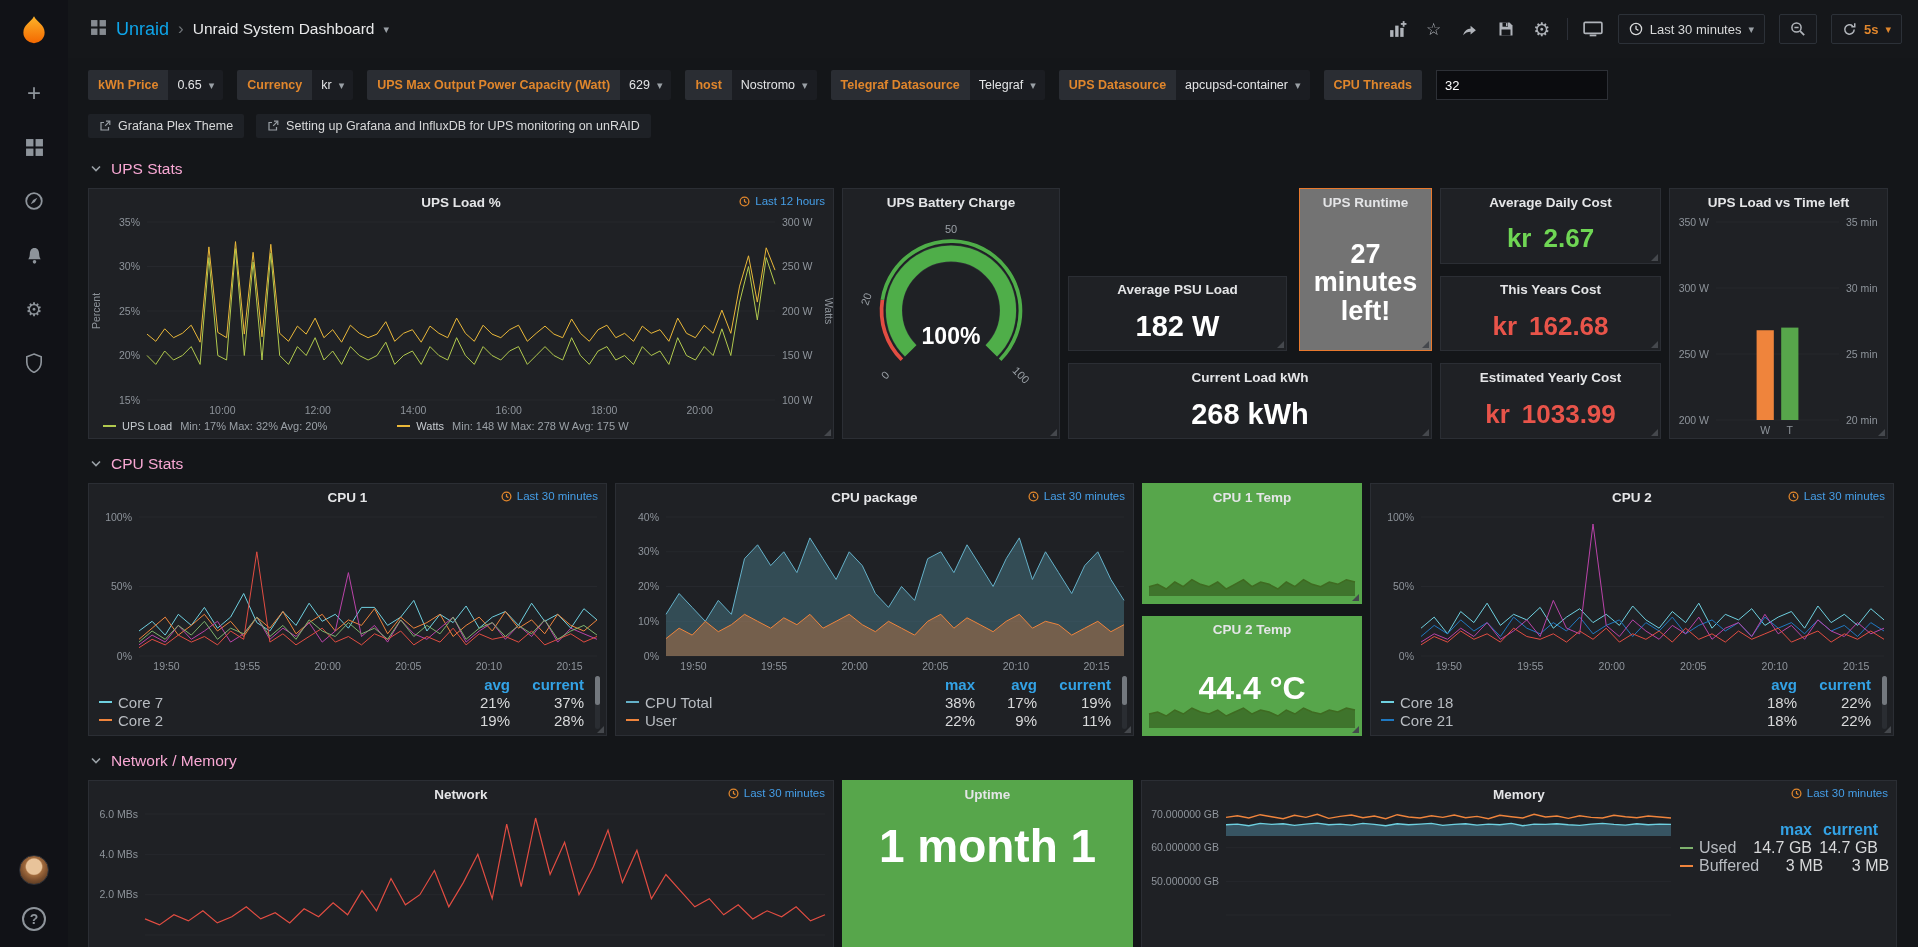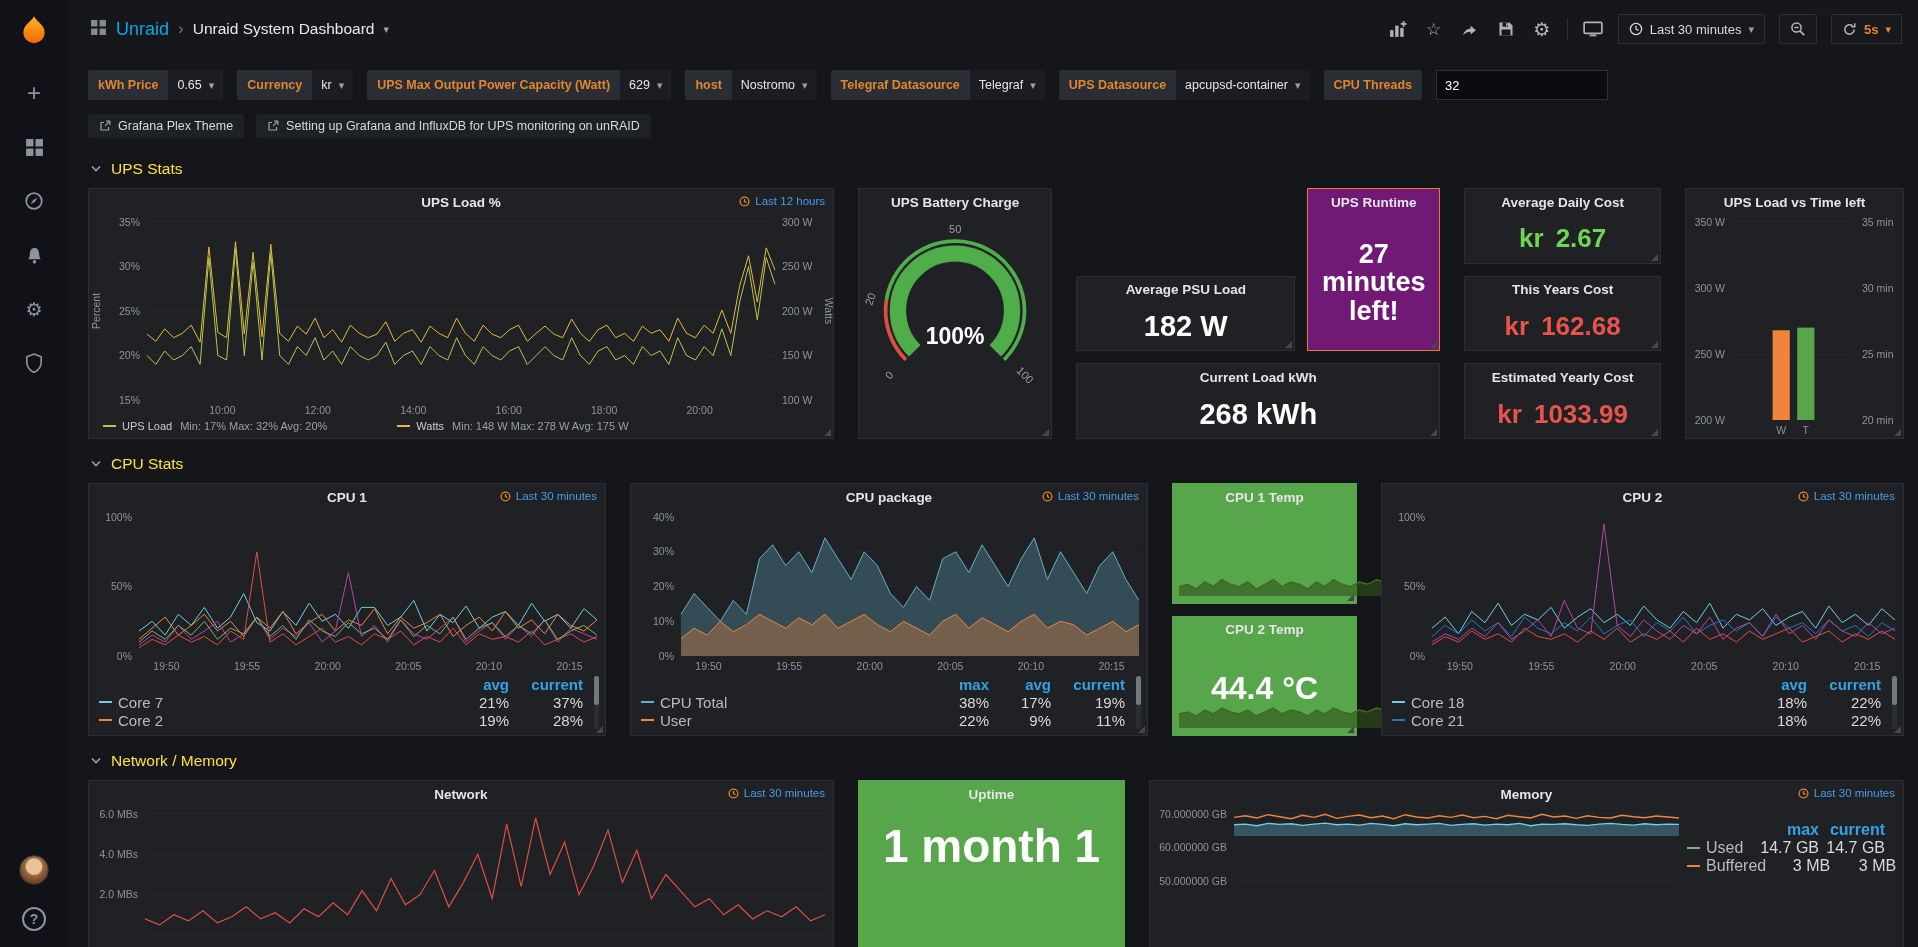--- a/index.html
+++ b/index.html
@@ -47,39 +47,39 @@
   .v-value { background:#1b1d22; color:#e3e4e6; padding:0 9px; line-height:30px; display:flex; gap:7px; align-items:center; }
   .v-input { width:172px; height:30px; background:#0b0c0f; border:1px solid #2d3036; color:#fff;
     padding:0 8px; font-size:13px; font-family:"Liberation Sans",sans-serif; }
   .links-row { display:flex; gap:12px; margin-top:14px; }
   .dlink { display:flex; align-items:center; gap:7px; background:#1e2126; padding:5px 11px;
     border-radius:2px; font-size:12.5px; color:#d8d9da; cursor:pointer; }
 
   
   .dash { padding:6px 14px 0 20px; }
   .section-head { display:flex; align-items:center; gap:9px; margin:16px 0 10px 2px; cursor:pointer; }
-  .section-head .stitle { font-size:15.5px; font-weight:500; color:#fde047; }
-  .row { display:flex; gap:24px; }
+  .section-head .stitle { font-size:15.5px; font-weight:500; color:#f9a8d4; }
+  .row { display:flex; gap:8px; }
 
   .panel { background:#1f2125; border:1px solid #2b2e34; position:relative; display:flex; flex-direction:column; }
   .panel::after { content:""; position:absolute; right:2px; bottom:2px;
     border-left:7px solid transparent; border-bottom:7px solid #45484d; }
   .p-head { height:26px; display:flex; align-items:center; justify-content:center; position:relative; flex:none; }
   .p-title { font-size:13.5px; font-weight:700; color:#e4e5e7; cursor:pointer; }
   .time-label { position:absolute; right:8px; top:6px; display:flex; align-items:center; gap:5px;
     font-size:11.5px; color:#459ee7; }
   .chart { flex:1; min-height:0; }
   [data-chart] svg text { fill:#8e949b; font-size:10.5px; font-family:"Liberation Sans",sans-serif; }
 
   
   .stat-val { flex:1; display:flex; align-items:center; justify-content:center;
     font-size:29px; font-weight:700; color:#fff; text-align:center; line-height:1.05; }
   .money { display:flex; gap:12px; align-items:baseline; font-size:26px; font-weight:700; }
   .v-green { color:#6fd654; } .v-red { color:#e8544a; }
-  .panel.orangebg { background:#701a75; border-color:#e8792e;align-items:center; }
+  .panel.orangebg { background:#737373; border-color:#e8792e;align-items:center; }
   .panel.greenbg  { background:#57a64b; border-color:#57a64b; }
   .panel.orangebg .stat-val { font-size:27px; padding:0 6px; }
   .spark { position:absolute; left:4px; right:4px; bottom:3px; height:36px; }
   .temp-val { position:relative; z-index:1; }
 
   
   .mid-grid { width:364px; height:251px; display:grid; grid-template-columns:219px 133px;
     grid-template-rows:1fr 1fr 1fr; gap:12px; }
   .g-runtime { grid-column:2; grid-row:1 / span 2; }
   .g-kwh { grid-column:1 / span 2; grid-row:3; }

